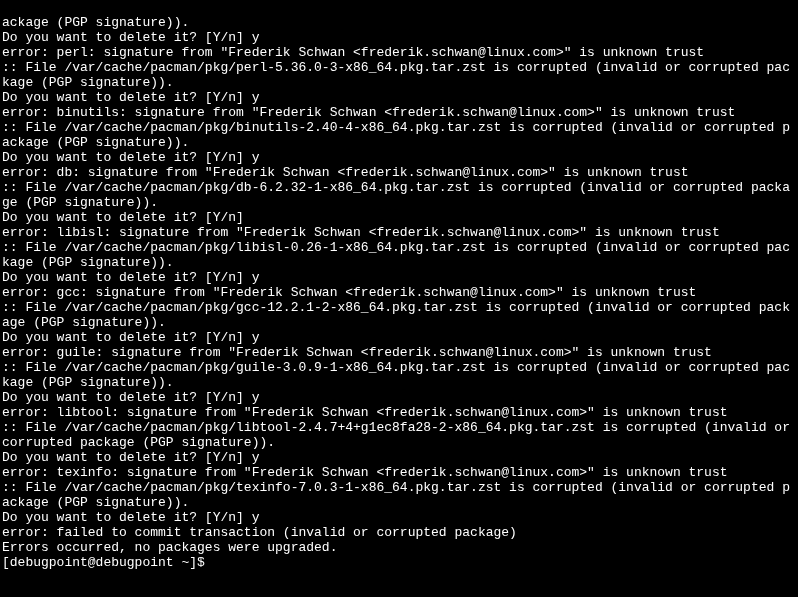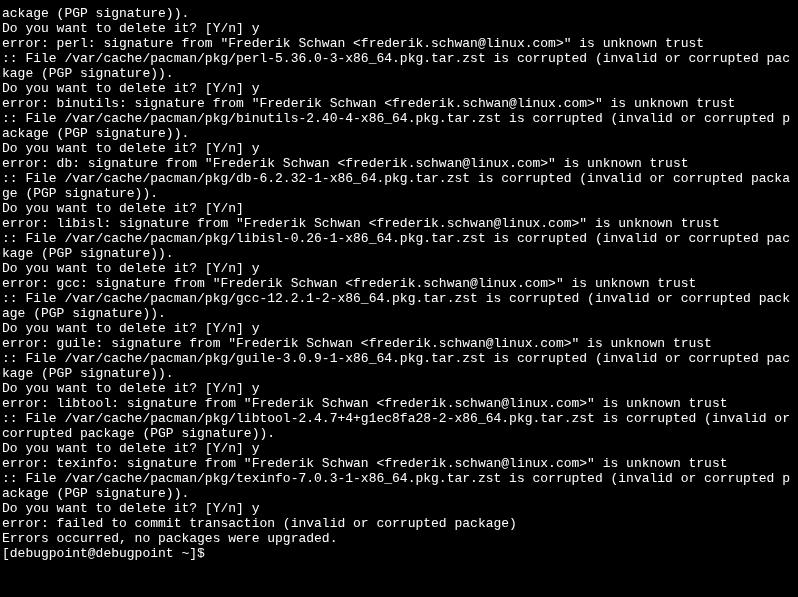--- a/index.html
+++ b/index.html
@@ -7,21 +7,21 @@
     width: 798px;
     height: 597px;
     background: #000;
     color: #fff;
     font-family: "Courier New", Courier, monospace;
     font-size: 13px;
     line-height: 15px;
     overflow: hidden;
   }
   #terminal {
-    padding: 6px 2px;
+    padding: 15px 2px;
     white-space: pre-wrap;
     word-break: break-all;
   }
   .line { display: block; }
   .cursor {
     display: inline-block;
     width: 7px;
     height: 13px;
     vertical-align: text-bottom;
     background: transparent;

